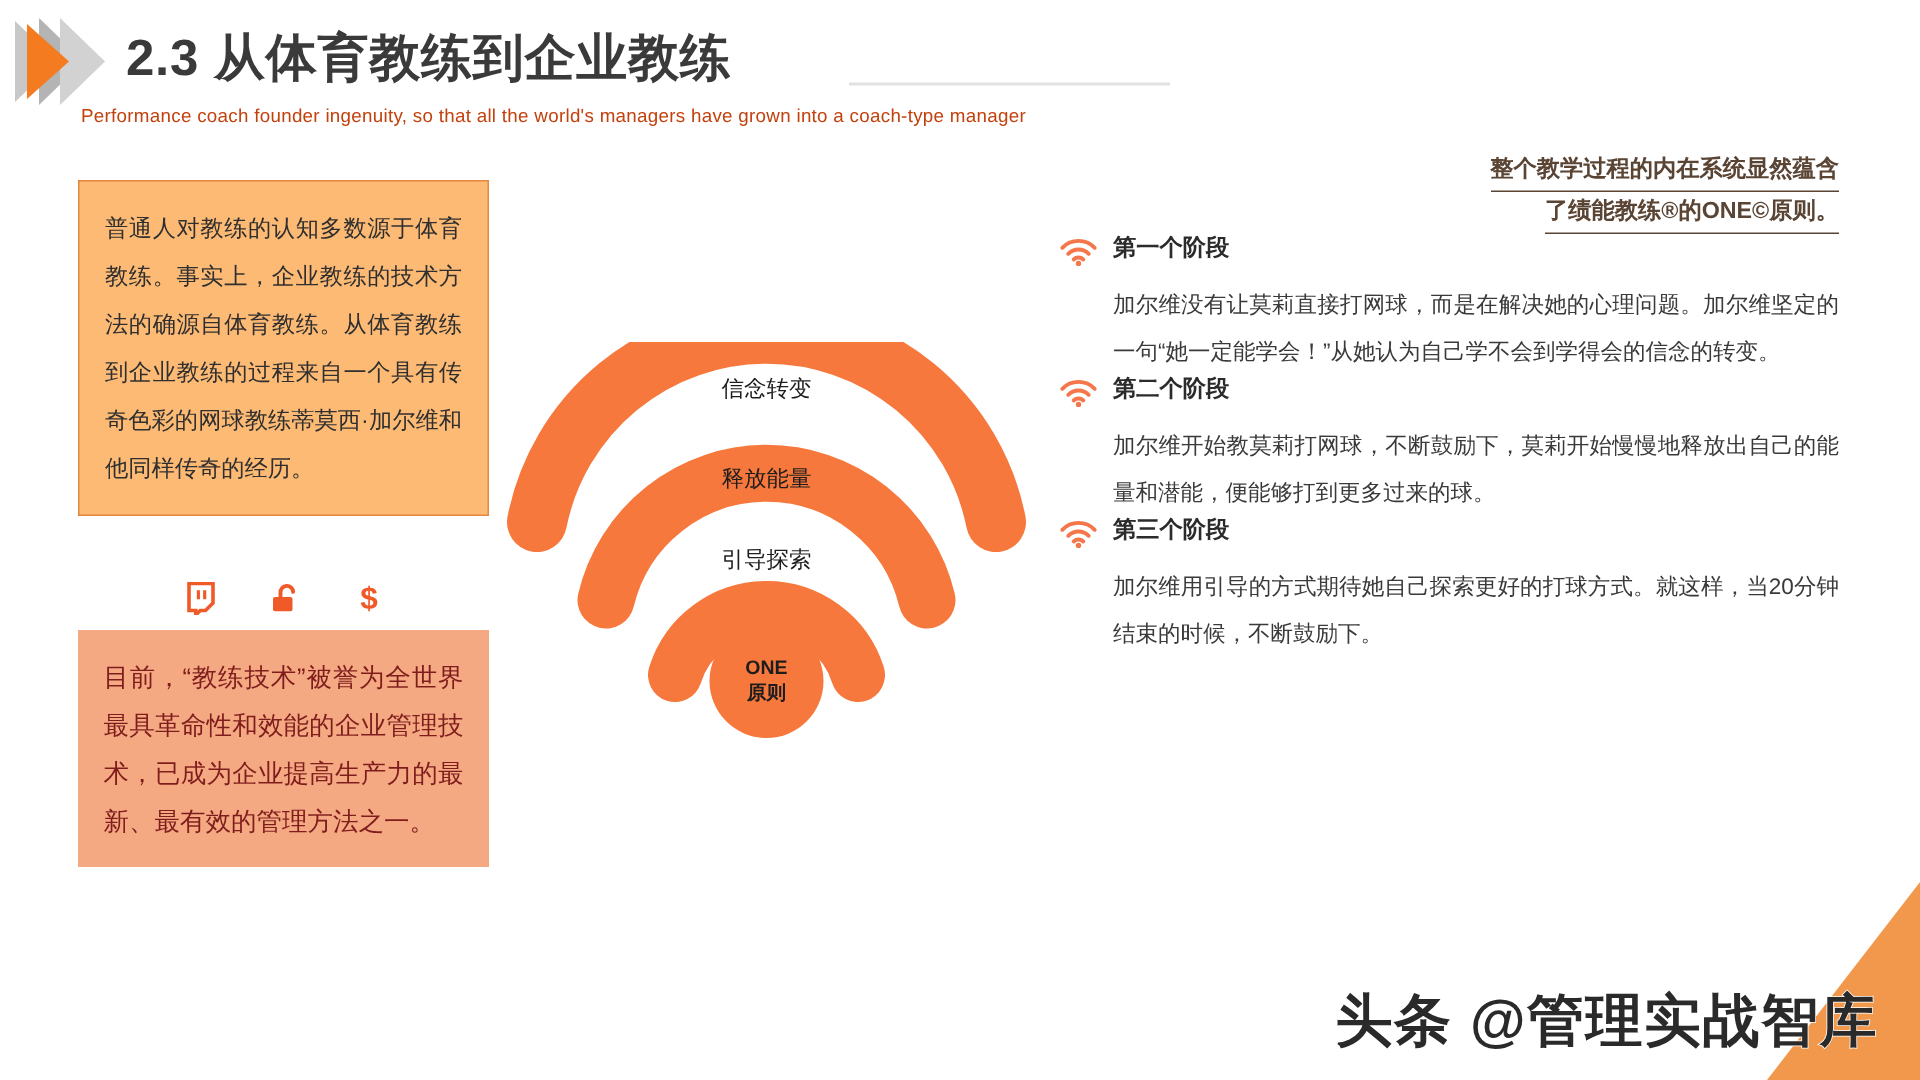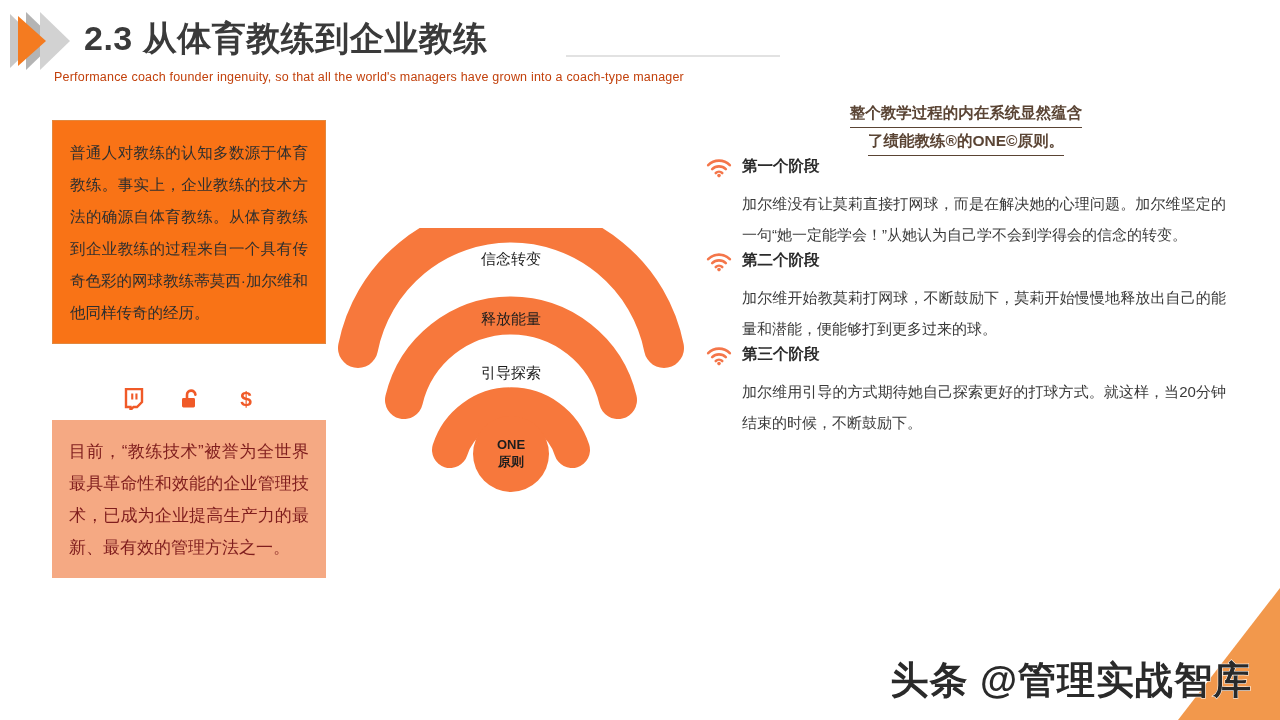--- a/index.html
+++ b/index.html
@@ -54,21 +54,21 @@
   
   #left-col {
     position: absolute;
     left: 52px; top: 120px;
     width: 274px;
   }
   #intro-box {
     box-sizing: border-box;
     width: 274px;
     border: 1.5px solid #E2883F;
-    background: #f97316;
+    background: #fdba74;
     padding: 16px 17px 14px 17px;
     font-size: 15.5px;
     line-height: 32px;
     color: #2f2f2f;
     text-align: justify;
   }
   #icon-row {
     position: absolute;
     left: 52px; top: 384px;
     width: 274px;
@@ -123,21 +123,21 @@
   }
 
   
   #right-col {
     position: absolute;
     left: 706px; top: 100px;
     width: 520px;
   }
   #right-heading {
     width: 100%;
-    text-align: center;
+    text-align: right;
     font-size: 15.5px;
     font-weight: bold;
     color: #5a4434;
     line-height: 26px;
   }
   #right-heading span {
     border-bottom: 1.5px solid #5a4434;
     display: inline-block;
     padding-bottom: 1px;
   }

